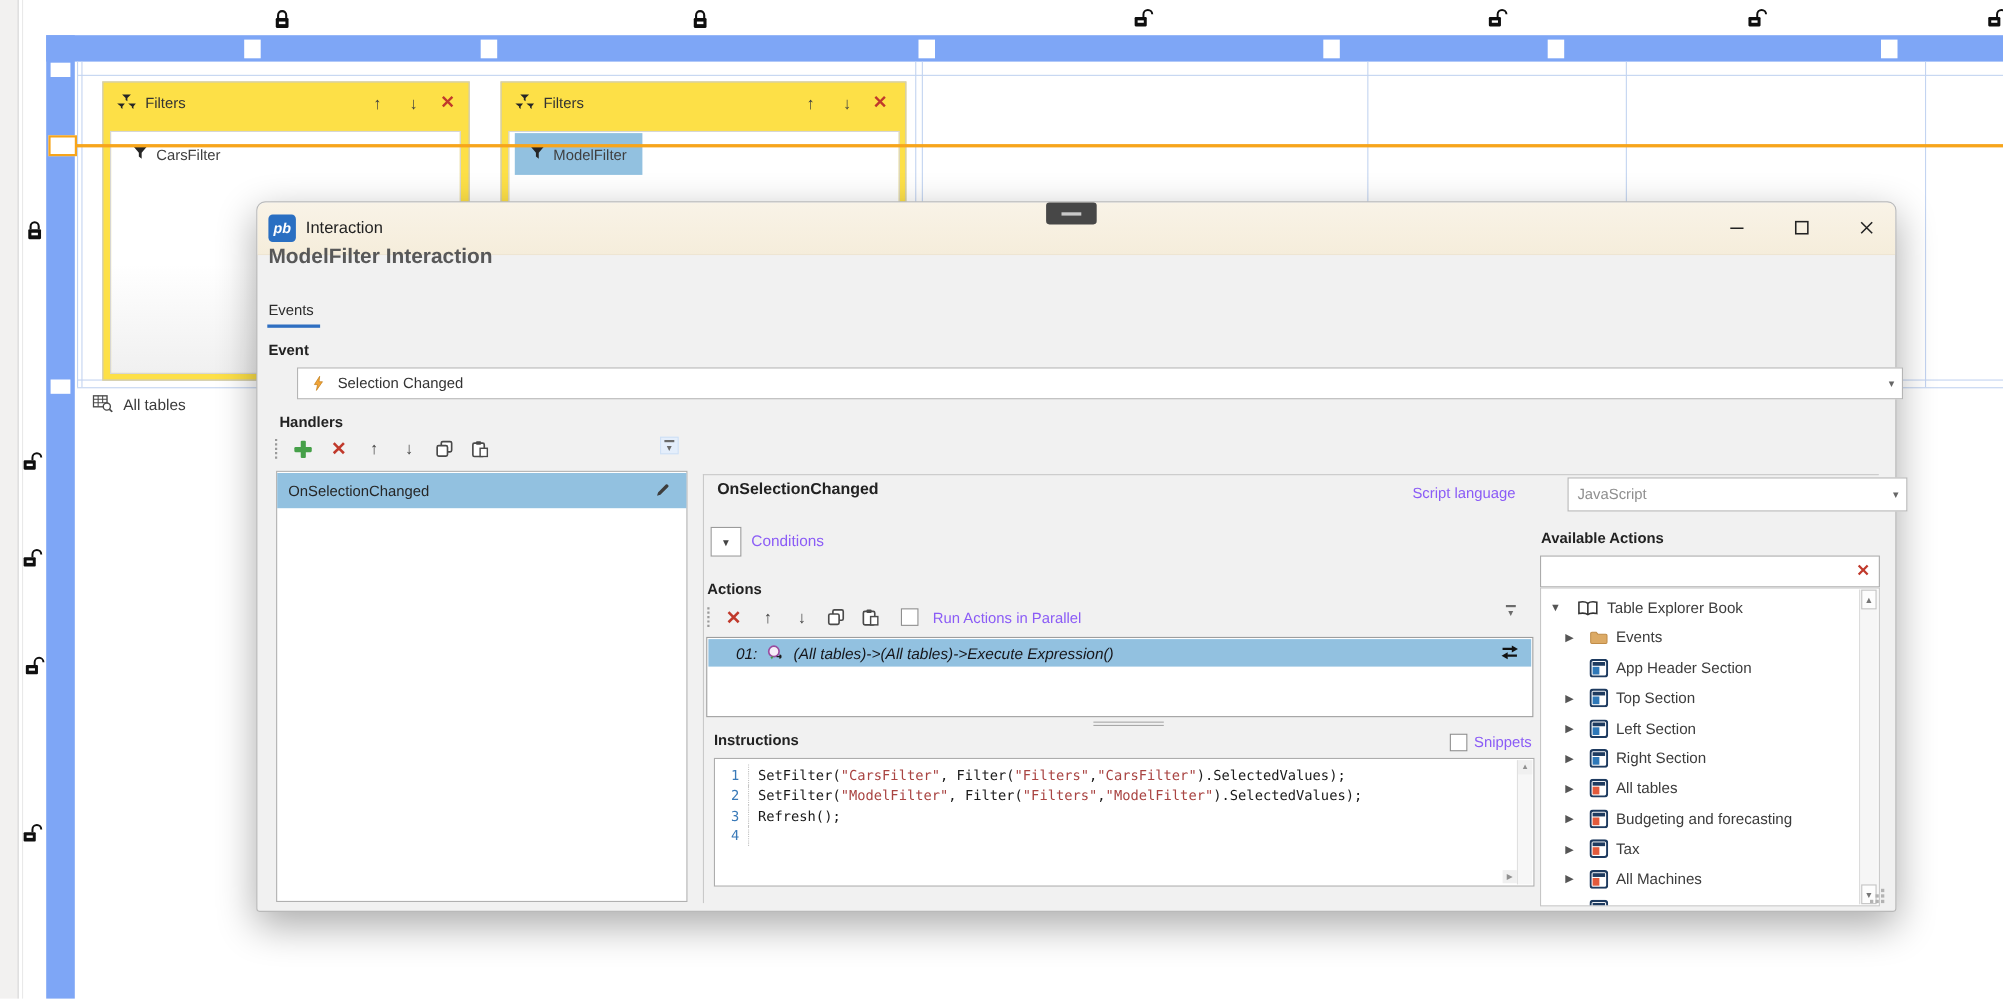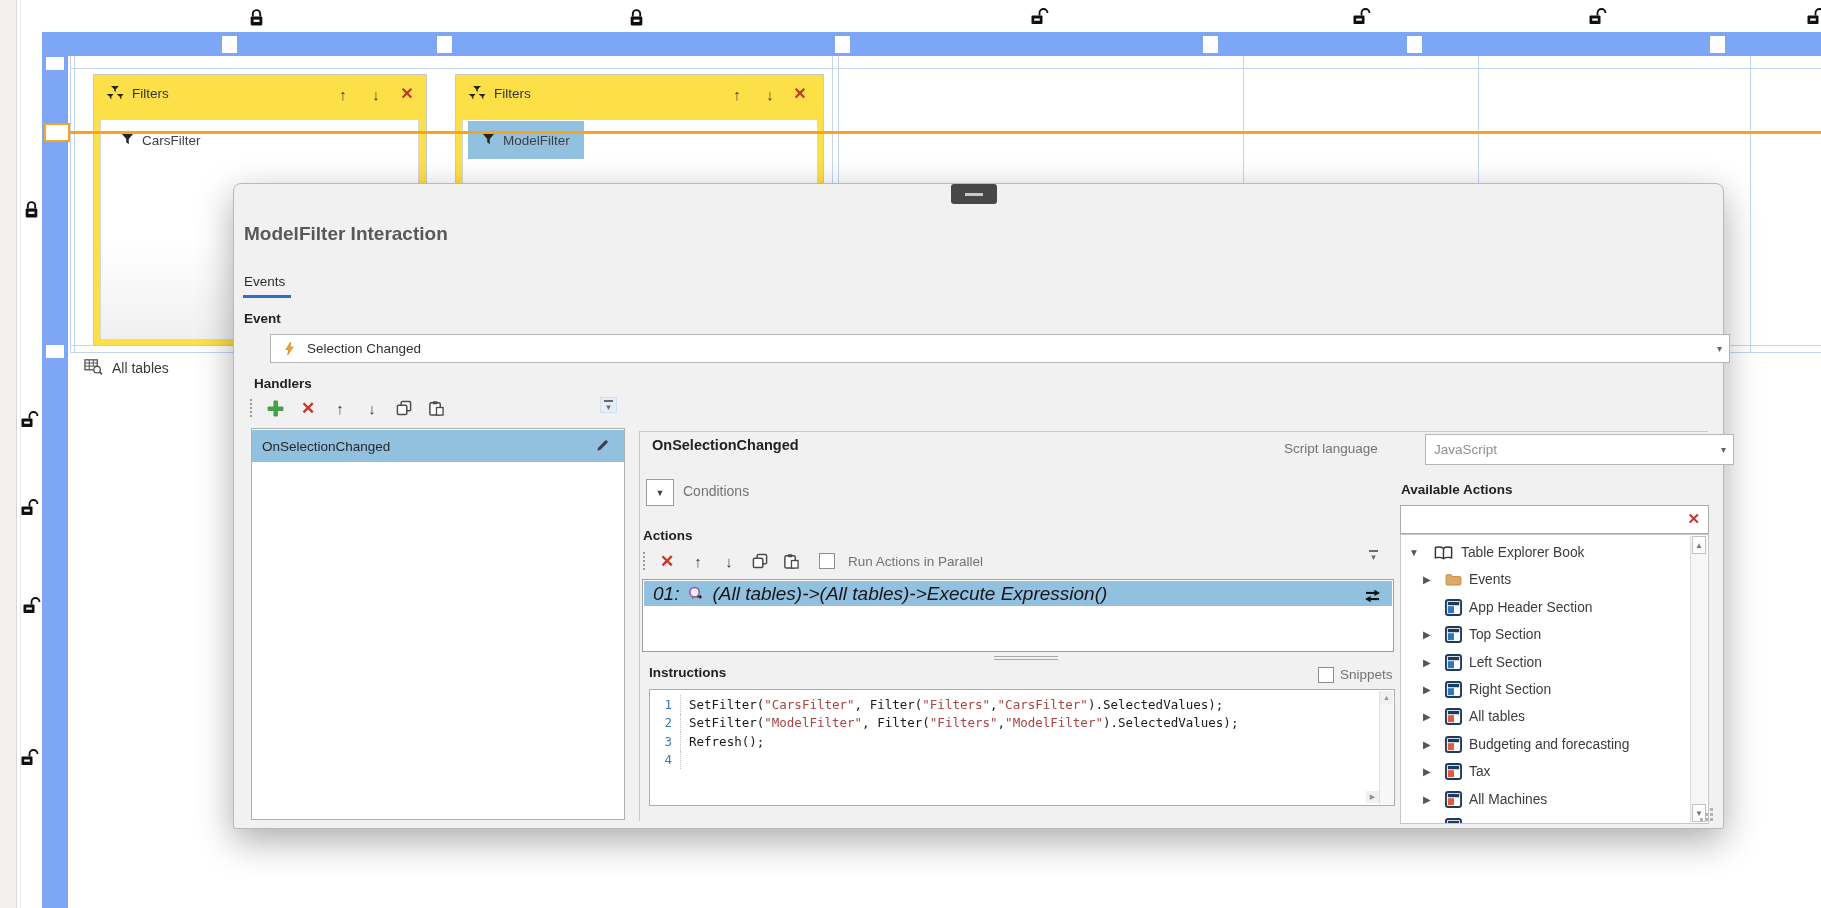--- a/index.html
+++ b/index.html
@@ -60,26 +60,26 @@
   .tb-overflow.hl{background:#e4eefb;padding:2px 3px;border:1px solid #cfe0f5;}
 
   .list-box{position:absolute;background:#fff;border:1px solid #b0b0b0;}
   .handler-row{position:absolute;left:0;right:0;height:32px;display:flex;align-items:center;font-size:13.5px;color:#262626;}
   .handler-row.selected{background:#92c1e0;}
   .handler-row .hname{margin-left:10px;}
   .handler-row .pencil{position:absolute;right:14px;top:8px;}
 
   .rp-topline{background:#c9c9c9;}
   .rp-title{font-size:14.5px;font-weight:600;color:#222;}
-  .plain-label{font-size:13.5px;color:#737373;}
+  .plain-label{font-size:13.5px;color:#8b5cf6;}
   .cond-btn{position:absolute;width:26px;height:25px;background:#fff;border:1px solid #9b9b9b;display:flex;align-items:center;justify-content:center;color:#444;font-size:9px;}
 
   .checkbox{background:#fff;border:1px solid #8e8e8e;width:14px;height:14px;}
 
-  .action-row{position:absolute;left:1px;right:1px;top:1px;height:25px;display:flex;align-items:center;font-style:italic;font-size:19px;color:#16161a;}
+  .action-row{position:absolute;left:1px;right:1px;top:1px;height:25px;display:flex;align-items:center;font-style:italic;font-size:14px;color:#16161a;padding-left:16px;}
   .action-row.selected{background:#92c1e0;}
   .action-row .a-index{margin-left:9px;}
   .action-row .a-icon{margin-left:8px;display:flex;}
   .action-row .a-text{margin-left:8px;}
   .action-row .a-swap{position:absolute;right:10px;top:5px;}
 
   .splitter{display:flex;flex-direction:column;gap:2px;}
   .splitter span{display:block;width:64px;height:1px;background:#a8a8a8;}
 
   .code-editor{position:absolute;background:#fff;border:1px solid #adadad;}
@@ -243,20 +243,39 @@
     <span><svg width="19" height="17" viewBox="0 0 20 17">
           <rect x="1" y="1.5" width="13" height="10.5" fill="none" stroke="#4a4a4a" stroke-width="1.3"></rect>
           <path d="M1 4.8 h13 M1 8.1 h13 M5.5 1.5 v10.5 M9.8 1.5 v6.6" stroke="#4a4a4a" stroke-width="1" fill="none"></path>
           <circle cx="13.8" cy="11.8" r="3.4" fill="#fff" stroke="#4a4a4a" stroke-width="1.3"></circle>
           <path d="M16.2 14.2 L19 16.8" stroke="#4a4a4a" stroke-width="1.6"></path>
         </svg></span>
     <span>All tables</span>
   </div>
 
   <div class="abs dialog">
+    <div class="titlebar">
+      <div class="pb-logo">pb</div>
+      <div class="dlg-title">Interaction</div>
+      <div class="winbtn" style="left:1324px;">
+          <svg width="16" height="16" viewBox="0 0 16 16">
+            <path d="M2 8.5 h12" stroke="#222" stroke-width="1.4"></path>
+          </svg>
+        </div>
+      <div class="winbtn" style="left:1383px;">
+          <svg width="16" height="16" viewBox="0 0 16 16">
+            <rect x="2.5" y="2.5" width="11" height="11" fill="none" stroke="#222" stroke-width="1.4"></rect>
+          </svg>
+        </div>
+      <div class="winbtn" style="left:1442px;">
+          <svg width="16" height="16" viewBox="0 0 16 16">
+            <path d="M3 3 L13 13 M13 3 L3 13" stroke="#222" stroke-width="1.4"></path>
+          </svg>
+        </div>
+    </div>
 
     <div class="dlg-heading">ModelFilter Interaction</div>
 
     <div class="tab">Events</div>
     <div class="tab-underline"></div>
 
     <div class="abs lbl-bold" style="left:10px;top:127px;">Event</div>
     <div class="combo" style="left:10px;top:150px;width:1458px;height:27px;">
       <span class="abs" style="left:13px;top:6px;"><svg width="11" height="15" viewBox="0 0 12 16">
             <path d="M7.2 1 L2 9.2 h3.1 L4 15 l6-8.6 H6.6 Z" fill="#f2a437" stroke="#c07c17" stroke-width=".7"></path>

